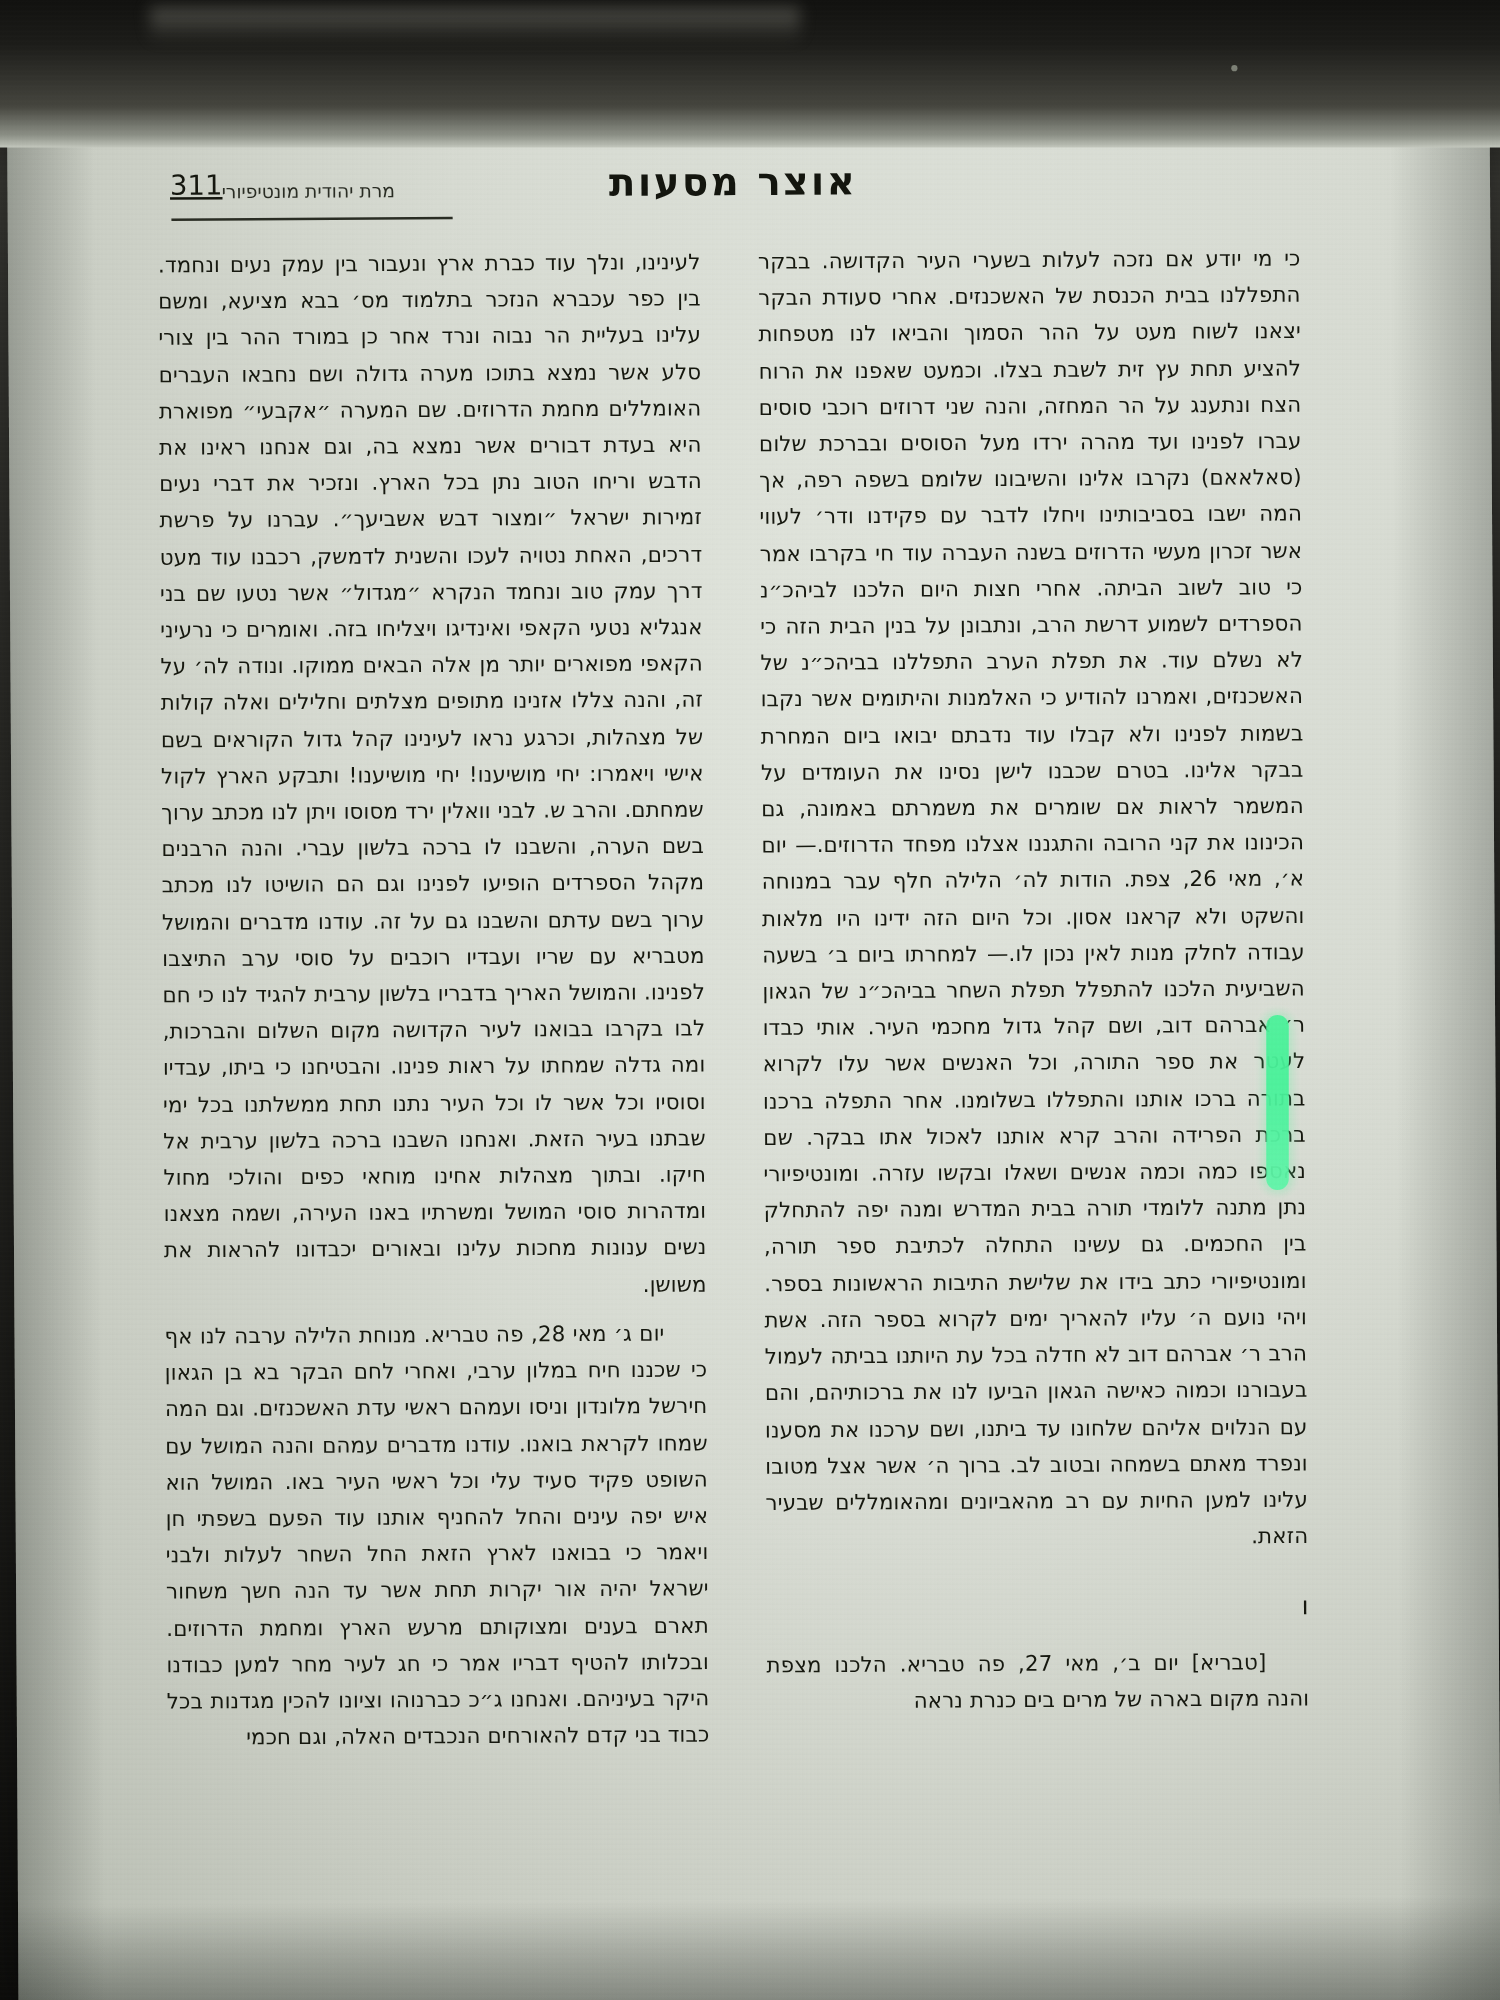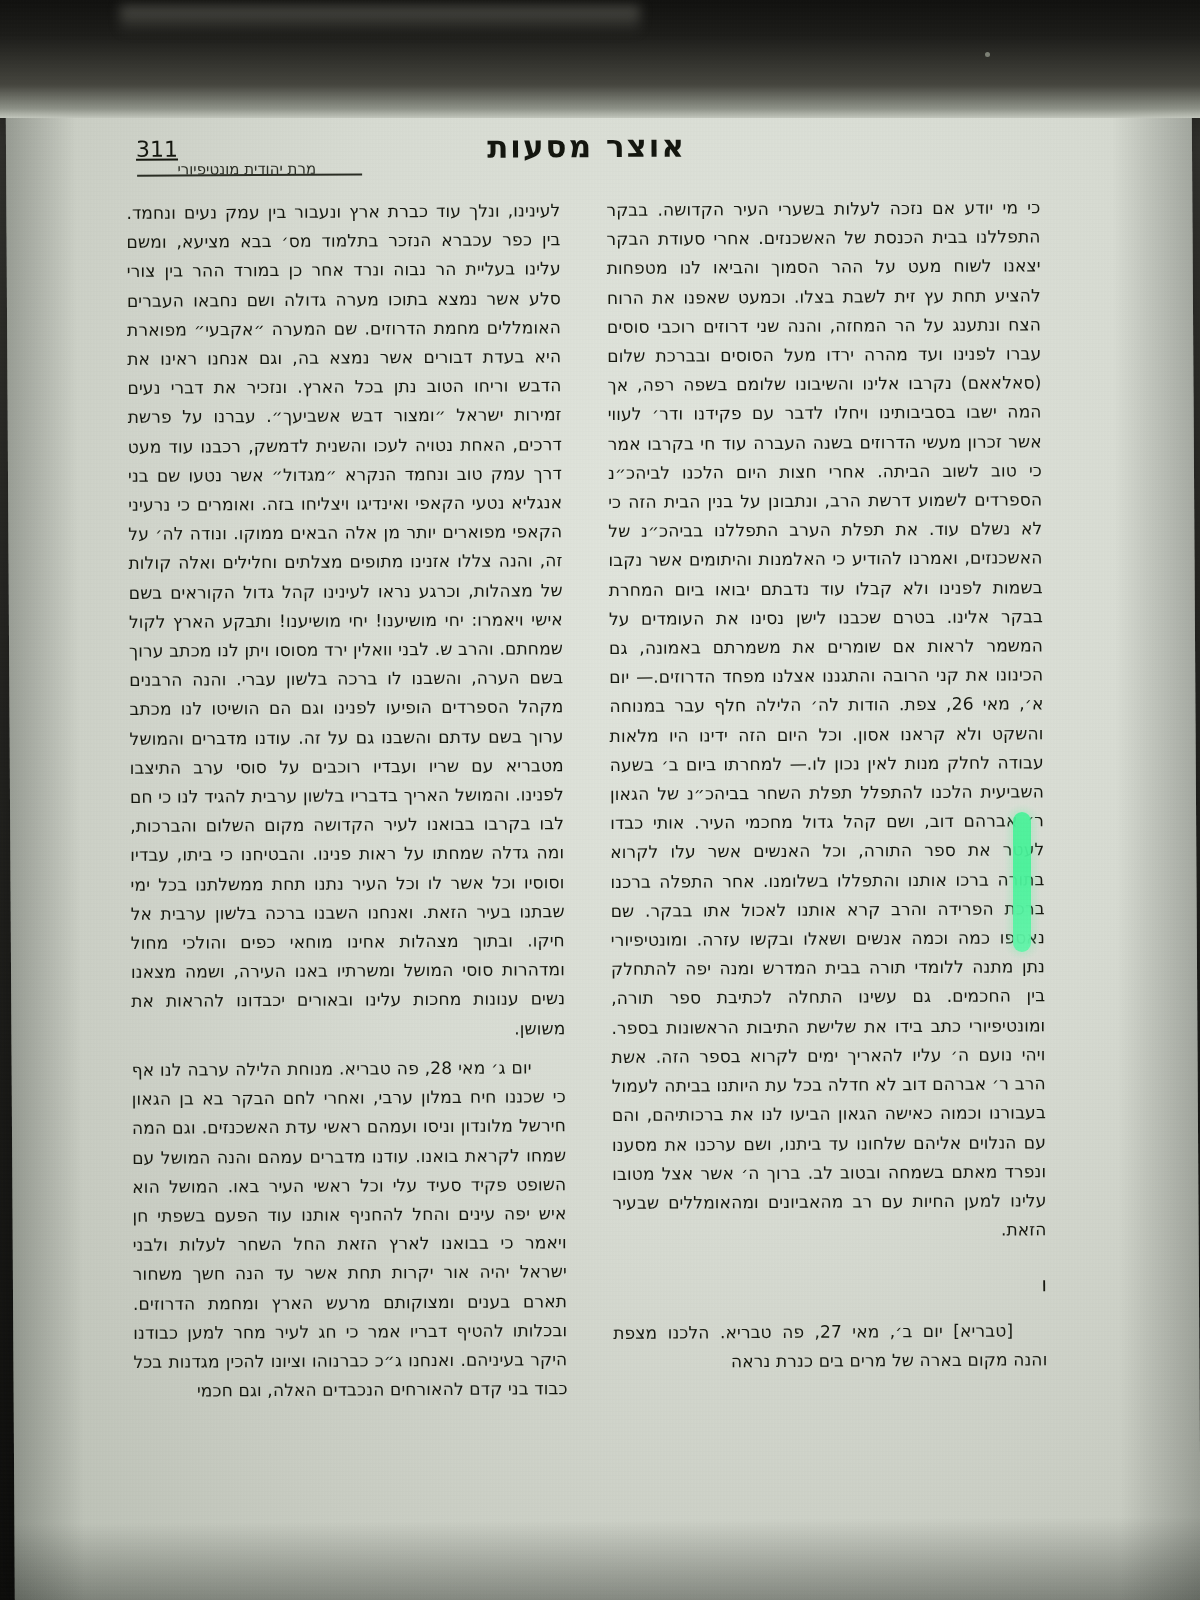--- a/index.html
+++ b/index.html
@@ -96,21 +96,20 @@
     top: 0;
   }
   .running-head {
     font-size: 15px;
     color: #2a2d24;
     font-family: "DejaVu Sans", sans-serif;
     position: absolute;
     right: 700px;
     top: 14px;
     white-space: nowrap;
-    margin-top: 16px;
   }
   .page-number {
     position: absolute;
     left: 0px;
     top: 6px;
     font-size: 22px;
     color: #15170f;
     font-family: "DejaVu Sans", sans-serif;
     text-decoration: underline;
   }

